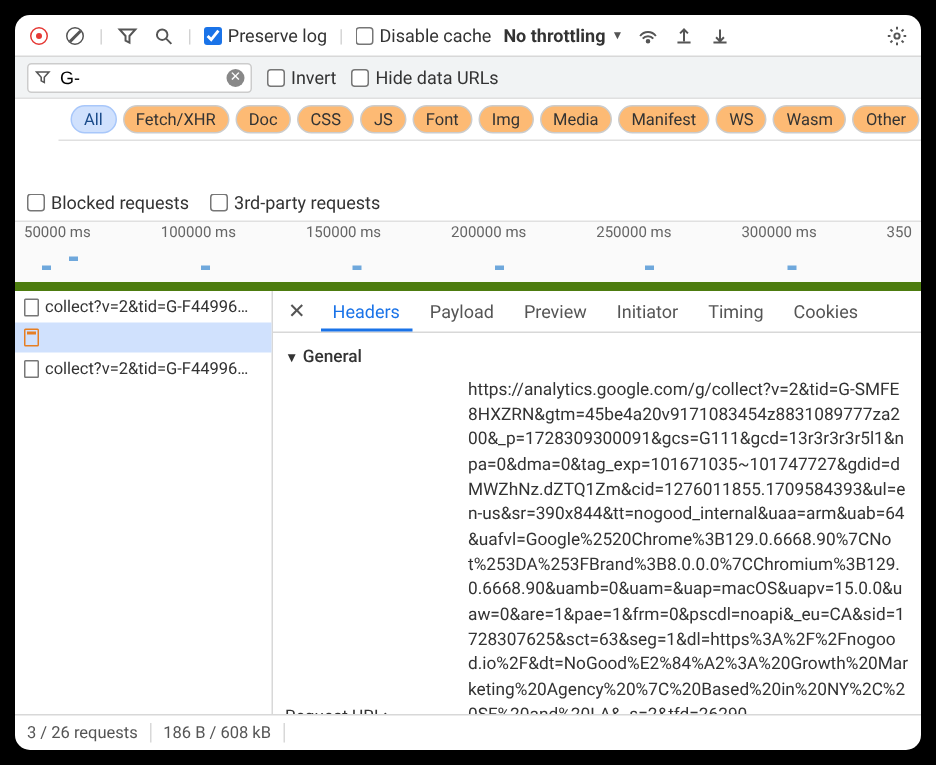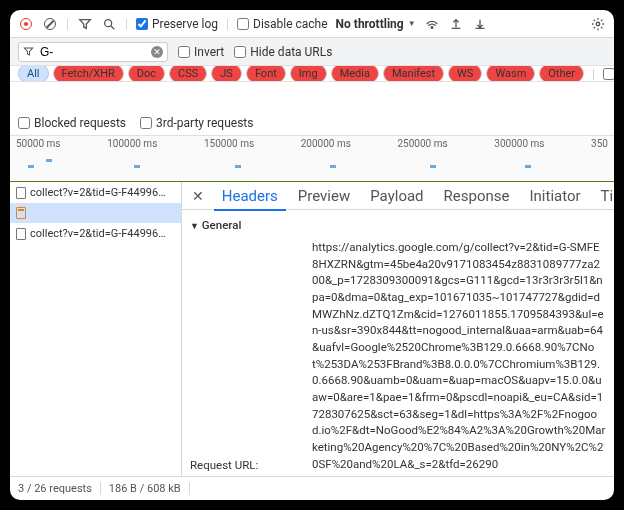--- a/index.html
+++ b/index.html
@@ -113,50 +113,51 @@
     width: 12px; height: 12px; border-radius: 50%;
     background: #888; color: #fff;
     font-size: 9px; line-height: 12px; text-align: center;
   }
   .chips-row {
     display: flex;
     align-items: center;
     padding: 4px 8px;
     gap: 4px;
     border-bottom: 1px solid #e0e0e0;
-    height: 16px;
+    height: 28px;
     flex-wrap: nowrap;
     overflow: hidden;
+    margin-left: 29px;
   }
   .chip {
     padding: 2px 8px;
     border: 1px solid #ccc;
     border-radius: 10px;
     font-size: 11px;
     color: #333;
-    background: #ef4444;
+    background: #fdba74;
     white-space: nowrap;
   }
   .chip.active {
     background: #d0e1fd;
     border-color: #a8c7fa;
     color: #1a4b8a;
   }
   .blocked-row {
     display: flex;
     align-items: center;
     padding: 4px 8px;
     gap: 14px;
     border-bottom: 1px solid #e0e0e0;
     height: 26px;
     margin-top: 28px;
   }
   .timeline {
     height: 46px;
-    border-bottom: 1px solid #4d7c0f;
+    border-bottom: 6px solid #4d7c0f;
     position: relative;
     background: #fafafa;
   }
   .timeline .ticks {
     display: flex;
     justify-content: space-between;
     font-size: 10px;
     color: #666;
     padding: 2px 6px;
   }
@@ -223,21 +224,21 @@
   .tabs {
     display: flex;
     align-items: center;
     border-bottom: 1px solid #d8d8d8;
     height: 28px;
     gap: 4px;
     padding: 0 4px;
   }
   .tab {
     padding: 6px 8px;
-    font-size: 15px;
+    font-size: 12px;
     color: #555;
   }
   .tab.active {
     color: #1a73e8;
     border-bottom: 2px solid #1a73e8;
     padding-bottom: 4px;
   }
   .close-x {
     padding: 0 6px;
     color: #555;
@@ -430,23 +431,22 @@
             <span class="doc-icon"></span>
             <span class="name">collect?v=2&amp;tid=G-F44996…</span>
           </div>
         </div>
     </div>
     <div class="right">
       <div class="tabs">
         <span class="close-x">✕</span>
         <div id="tabs-holder" style="display:flex;gap:4px;">
             <div class="tab active">Headers</div>
+            <div class="tab">Payload</div>
             <div class="tab">Preview</div>
-            <div class="tab">Payload</div>
-            <div class="tab">Response</div>
             <div class="tab">Initiator</div>
             <div class="tab">Timing</div>
             <div class="tab">Cookies</div>
           </div>
       </div>
       <div class="details">
         <div class="section-head">
           <span style="font-size:9px;">▼</span>
           <span>General</span>
         </div>

